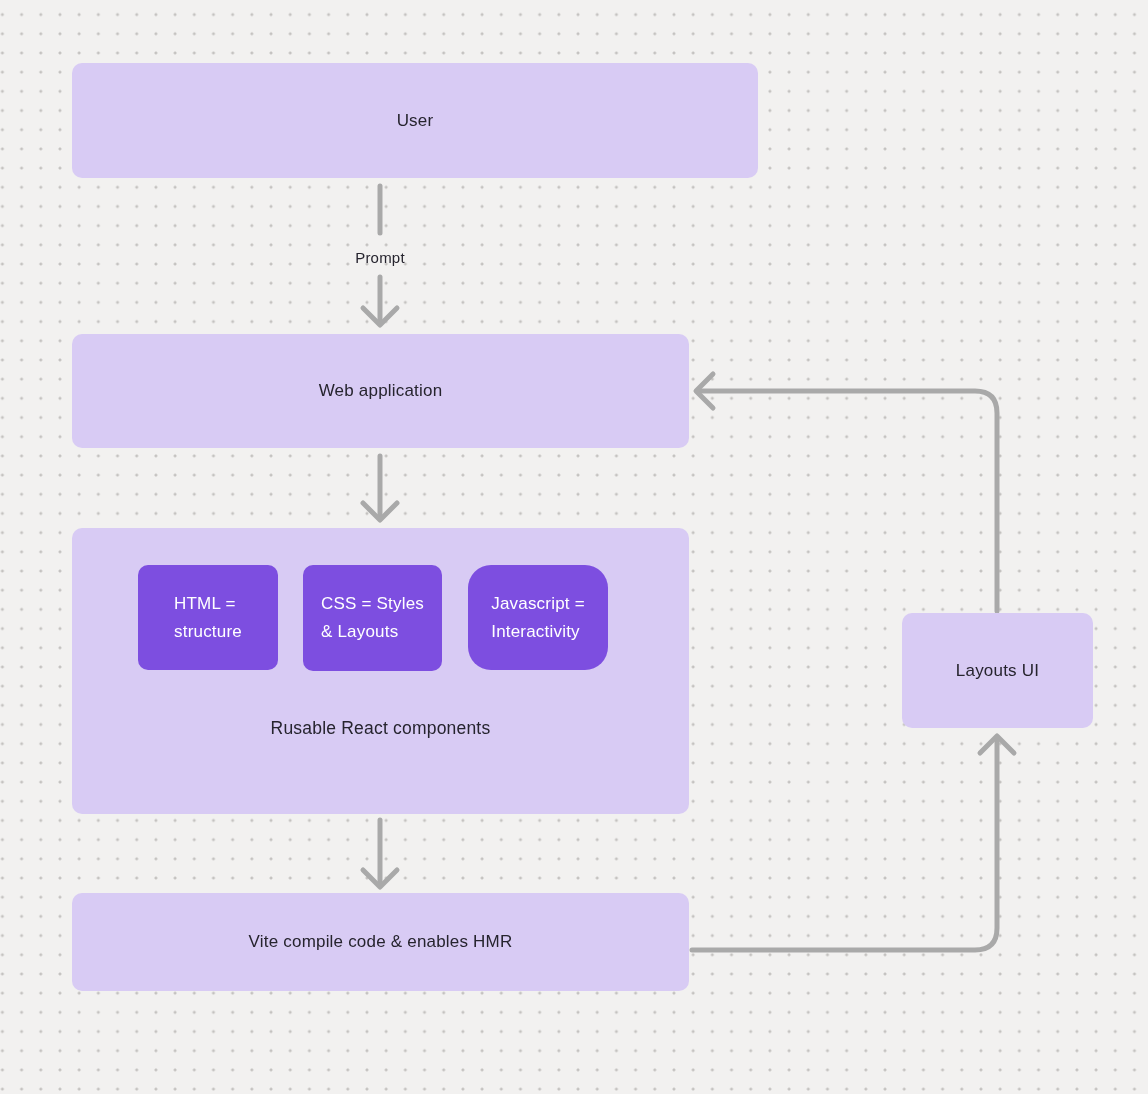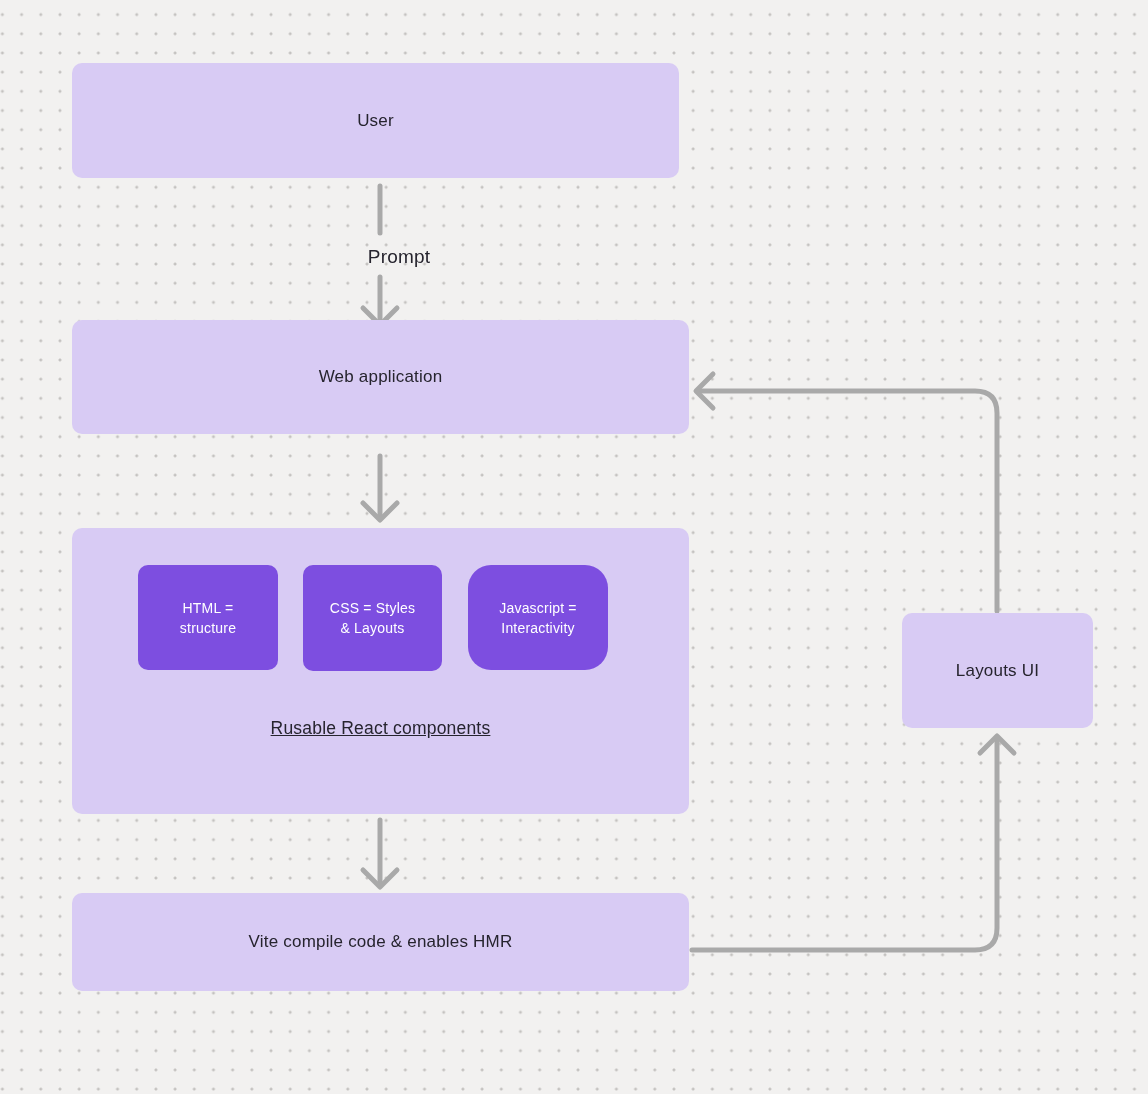--- a/index.html
+++ b/index.html
@@ -42,44 +42,43 @@
     text-align: center;
   }
   .chip {
     position: absolute;
     background: var(--accent-fill);
     color: var(--accent-text);
     border-radius: 10px;
     display: flex;
     align-items: center;
     justify-content: center;
-    text-align: center;
+    text-align: left;
     white-space: pre-line;
-    font-size: 14px;
+    font-size: 17px;
     font-weight: 500;
     letter-spacing: 0.2px;
-    line-height: 20px;
+    line-height: 28px;
   }
   .group-label {
     position: absolute;
     left: 0;
     right: 0;
     top: 190px;
     text-align: center;
     font-size: 17.5px;
     font-weight: 500;
     color: var(--node-text);
-    text-decoration: underline;
   }
   .edge-label {
     position: absolute;
-    left: 399px;
+    left: 380px;
     top: 257px;
     transform: translate(-50%, -50%);
-    font-size: 19px;
+    font-size: 15px;
     font-weight: 500;
     color: var(--node-text);
     letter-spacing: 0.2px;
   }
   .connectors {
     position: absolute;
     left: 0;
     top: 0;
     pointer-events: none;
   }
@@ -118,27 +117,27 @@
       <path d="M 692 950 L 975 950 Q 997 950 997 928 L 997 740"></path>
       <path d="M 980 753 L 997 736 L 1014 753"></path>
     </g>
 
     <g>
       <path d="M 997 611 L 997 413 Q 997 391 975 391 L 699 391"></path>
       <path d="M 713 374 L 696 391 L 713 408"></path>
     </g>
   </svg>
 
-  <div class="node centered" style="left:72px; top:63px; width:607px; height:115px;">
+  <div class="node centered" style="left:72px; top:63px; width:686px; height:115px;">
     <span>User</span>
   </div>
 
   <div class="edge-label">Prompt</div>
 
-  <div class="node centered" style="left:72px; top:320px; width:617px; height:114px;">
+  <div class="node centered" style="left:72px; top:334px; width:617px; height:114px;">
     <span>Web application</span>
   </div>
 
   <div class="node" style="left:72px; top:528px; width:617px; height:286px;">
     <div class="chip" style="left:66px; top:37px; width:140px; height:105px;">
       <span>HTML =
 structure</span>
     </div>
     <div class="chip" style="left:231px; top:37px; width:139px; height:106px;">
       <span>CSS = Styles

